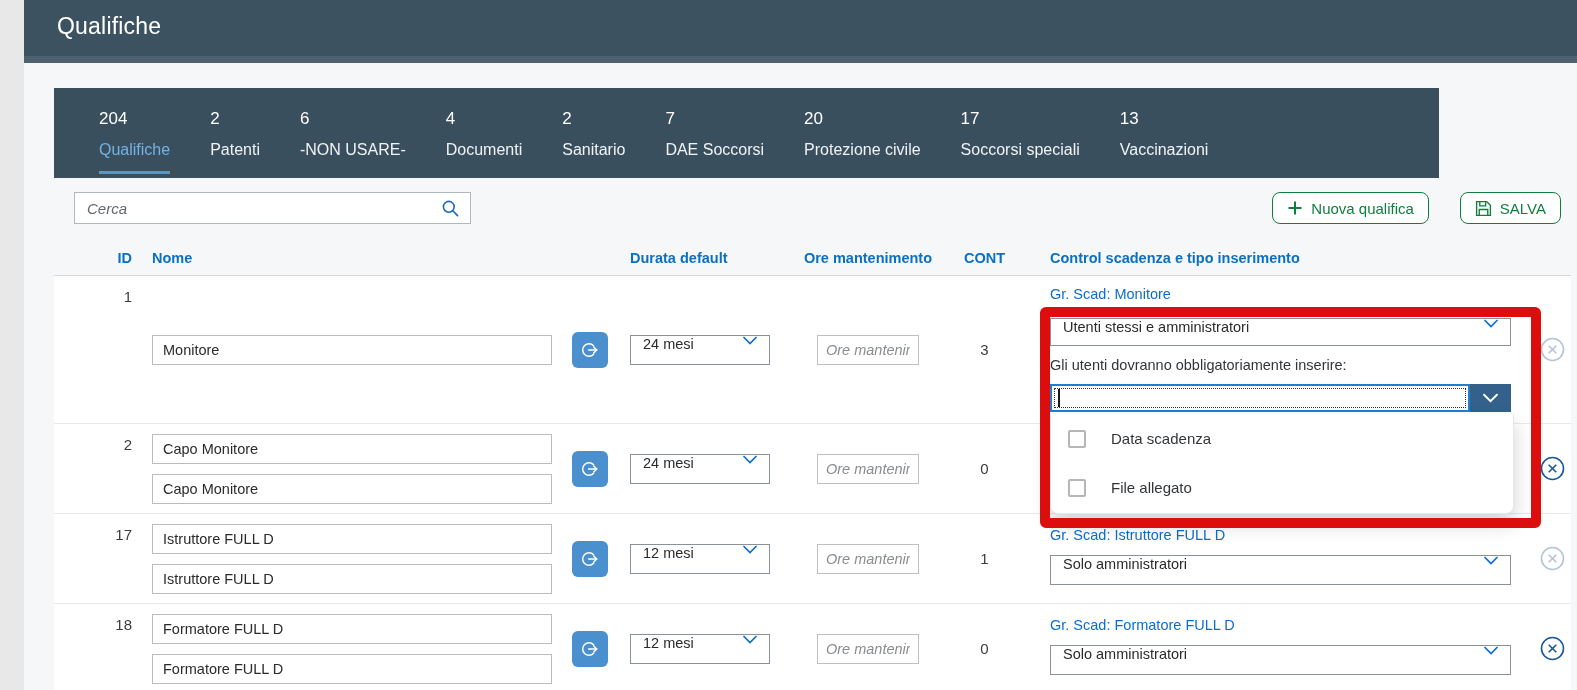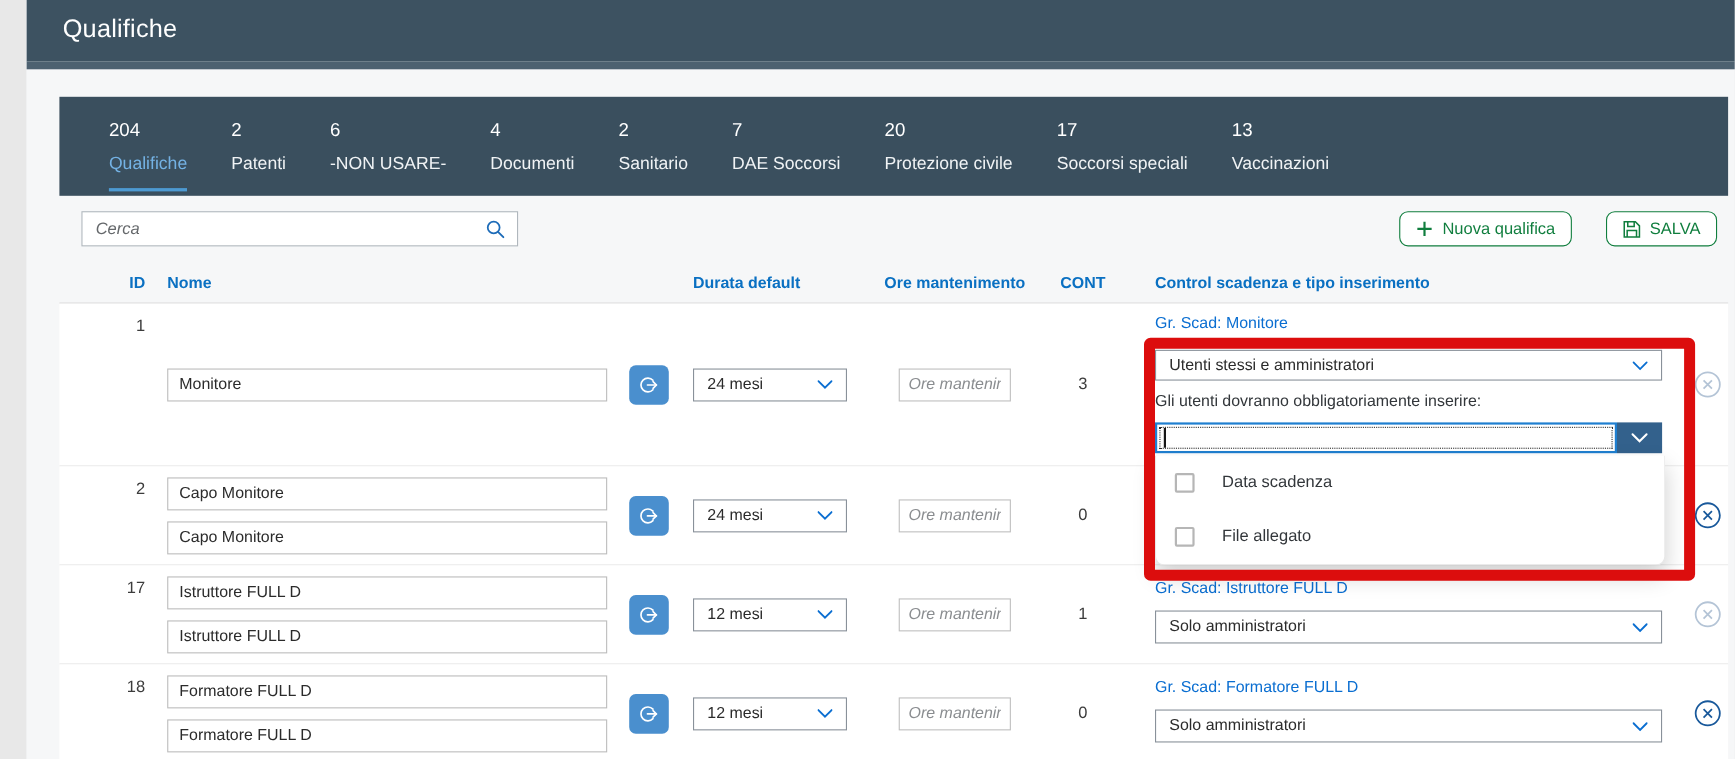--- a/index.html
+++ b/index.html
@@ -6,21 +6,21 @@
   body { background:#e8e8e8; font-family:"Liberation Sans", sans-serif; }
   .screen { position:relative; width:1577px; height:690px; background:#f6f7f8; overflow:hidden;margin-left:24px; }
 
   
   .topbar { position:absolute; left:0; top:0; width:100%; height:56px; background:#3d5261; z-index:10; }
   .topbar-title { position:absolute; left:33px; top:13px; font-size:23px; color:#ffffff; letter-spacing:.2px; }
   .topbar-strip { position:absolute; left:0; top:56px; width:100%; height:7px; background:#4d6170; z-index:10; }
   .right-gutter { position:absolute; right:0; top:63px; width:22px; height:627px; background:#ececec; z-index:6; }
 
   
-  .tabbar { position:absolute; left:30px; top:88px; width:1517px; height:90px; background:#3a4f5e; display:flex; align-items:stretch; padding-left:45px; gap:40px; z-index:5; }
+  .tabbar { position:absolute; left:30px; top:88px; width:1385px; height:90px; background:#3a4f5e; display:flex; align-items:stretch; padding-left:45px; gap:40px; z-index:5; }
   .tab { display:flex; flex-direction:column; justify-content:center; gap:12px; position:relative; padding-top:2px; cursor:pointer; }
   .tab-count { color:#ffffff; font-size:17px; }
   .tab-label { color:#f0f3f5; font-size:16px; white-space:nowrap; }
   .tab.selected .tab-label { color:#74b2e4; }
   .tab.selected::after { content:""; position:absolute; left:0; right:0; bottom:4px; height:3px; background:#4d9ad2; }
 
   
   .search-box { position:absolute; left:50px; top:192px; width:397px; height:32px; background:#fff; border:1px solid #b0b7bd; display:flex; align-items:center; z-index:5; }
   .search-input { flex:1; border:none; outline:none; background:transparent; padding:0 8px 0 12px; font-size:15px; font-style:italic; color:#333; font-family:inherit; }
   .search-input::placeholder { color:#65686b; font-style:italic; }
@@ -40,21 +40,21 @@
   .col-control { width:461px; flex-shrink:0; }
   .col-x { width:60px; flex-shrink:0; display:flex; justify-content:center; padding-left:22px; }
 
   .row { display:flex; background:#fff; border-bottom:1px solid #e9e9e9; position:relative; }
   .row-tall { height:148px; }
   .row-std { height:90px; }
   .row .col-id { padding-top:12px; font-size:15px; color:#3c3c3c; }
   .name-stack { display:flex; flex-direction:column; gap:10px; justify-content:center; height:100%; }
   .name-input { height:30px; border:1px solid #bcbcbc; padding:0 10px; font-size:14.5px; color:#2b2b2b; width:100%; font-family:inherit; background:#fff; }
   .action-btn { width:36px; height:36px; border-radius:6px; background:#4a8fce; border:none; display:flex; align-items:center; justify-content:center; align-self:center; cursor:pointer; }
-  .sel { height:30px; border:1px solid #89919a; background:#fff; display:flex; align-items:center; justify-content:space-between; padding:0 12px; font-size:14.5px; color:#2b2b2b; cursor:pointer; }
+  .sel { height:30px; border:1px solid #89919a; background:#fff; display:flex; align-items:flex-start; justify-content:space-between; padding:0 12px; font-size:14.5px; color:#2b2b2b; cursor:pointer; }
   .sel-durata { width:140px; align-self:center; }
   .ore-input { width:102px; height:30px; border:1px solid #bfbfbf; padding:0 8px; font-size:14.5px; font-style:italic; align-self:center; font-family:inherit; color:#333; }
   .ore-input::placeholder { color:#8a8d90; font-style:italic; }
   .cont-val { align-self:center; font-size:15px; color:#3c3c3c; }
 
   .gr-link { color:#0a6ed1; font-size:14.5px; display:inline-block; cursor:pointer; line-height:17px; }
   .mt10{margin-top:10px;} .mt13{margin-top:13px;}
   .sel-control { width:461px; height:28px; margin-top:15px; }
   .sel-control2 { width:461px; height:30px; margin-top:11px; }
   .mand-label { font-size:14.5px; color:#32363a; margin-top:11px; line-height:17px; }

